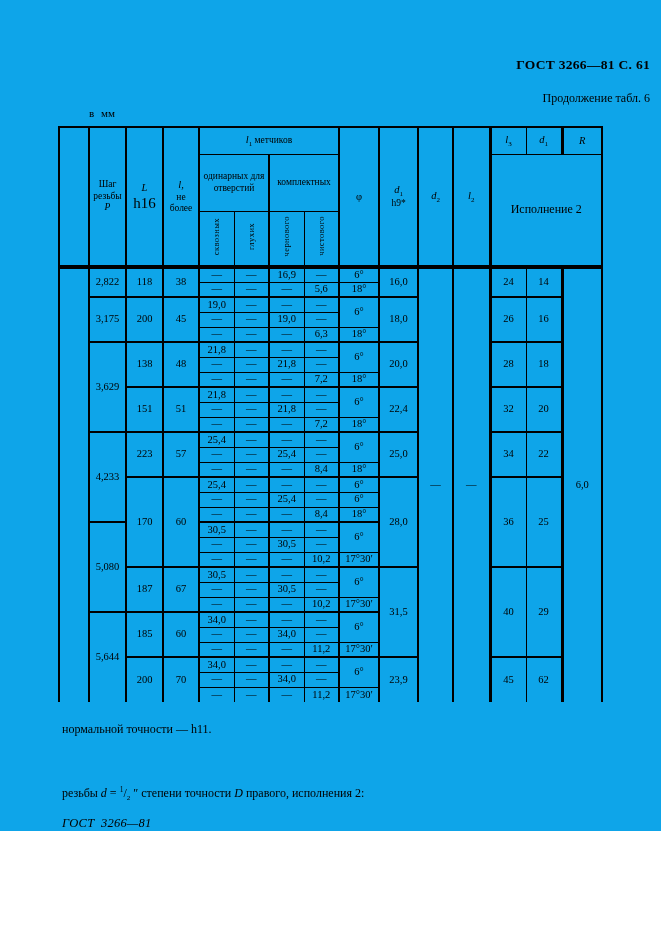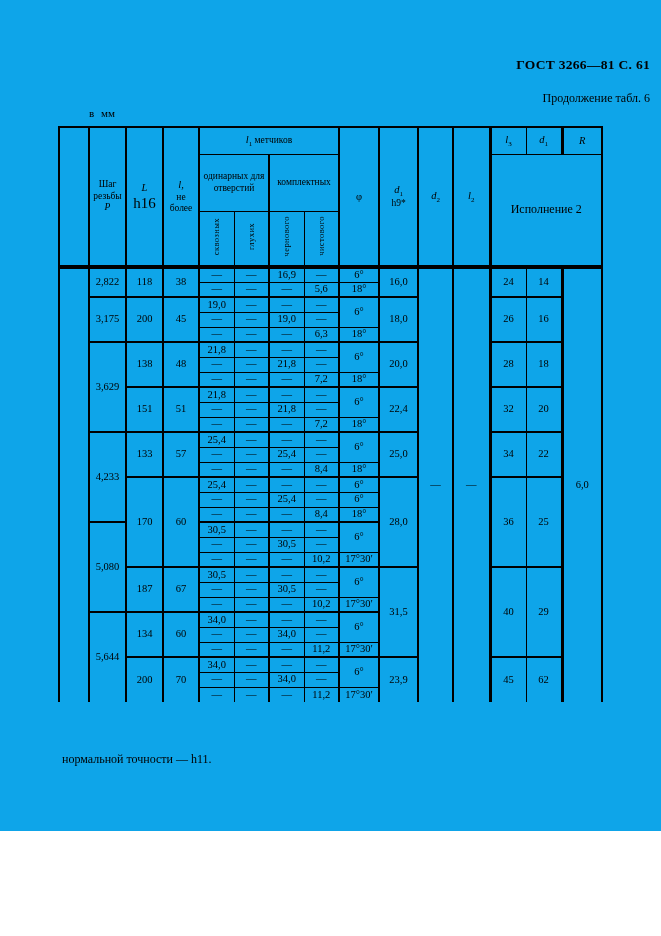--- a/index.html
+++ b/index.html
@@ -20,21 +20,21 @@
   thead tr.h2{height:57px;}
   thead tr.h3{height:56px;}
   thead th{font-size:9.5px;line-height:1.25;font-family:Liberation Serif, serif;}
   th.sym{font-size:10.5px;}
   tbody tr{height:15px;}
   tbody td{font-size:10.5px;line-height:1;}
   sub{font-size:7px;}
   sup{font-size:7.5px;}
   .vt{writing-mode:vertical-rl;transform:rotate(180deg);display:inline-block;font-size:8.5px;letter-spacing:.4px;max-height:52px;}
   i{font-style:italic;}
-  .note{position:absolute;left:62px;font-size:12px;margin-top:30px;}
+  .note{position:absolute;left:62px;font-size:12px;}
   .n1{top:722px;}
   .n2{top:785px;}
   .gost1{top:816px;font-style:italic;font-size:12.5px;letter-spacing:.3px;word-spacing:3px;}
   .gost2{top:845px;font-style:italic;font-size:12.5px;letter-spacing:.3px;word-spacing:3px;}
 </style>
 </head>
 <body>
 
 <div class="page">
 
@@ -184,21 +184,21 @@
       </tr>
       <tr>
         <td class="v2">—</td>
         <td>—</td>
         <td class="v2">—</td>
         <td>7,2</td>
         <td class="v2">18°</td>
       </tr>
       <tr>
         <td class="g v2" rowspan="6">4,233</td>
-        <td class="g v2" rowspan="3">133</td>
+        <td class="g v2" rowspan="3">223</td>
         <td class="g v2" rowspan="3">57</td>
         <td class="g v2">25,4</td>
         <td class="g">—</td>
         <td class="g v2">—</td>
         <td class="g">—</td>
         <td class="g v2" rowspan="2">6°</td>
         <td class="g v2" rowspan="3">25,0</td>
         <td class="g v3" rowspan="3">34</td>
         <td class="g" rowspan="3">22</td>
       </tr>
@@ -282,21 +282,21 @@
       </tr>
       <tr>
         <td class="v2">—</td>
         <td>—</td>
         <td class="v2">—</td>
         <td>10,2</td>
         <td class="v2">17°30′</td>
       </tr>
       <tr>
         <td class="g v2" rowspan="6">5,644</td>
-        <td class="g v2" rowspan="3">134</td>
+        <td class="g v2" rowspan="3">185</td>
         <td class="g v2" rowspan="3">60</td>
         <td class="g v2">34,0</td>
         <td class="g">—</td>
         <td class="g v2">—</td>
         <td class="g">—</td>
         <td class="g v2" rowspan="2">6°</td>
       </tr>
       <tr>
         <td class="v2">—</td>
         <td>—</td>
@@ -333,17 +333,20 @@
         <td>—</td>
         <td class="v2">—</td>
         <td>11,2</td>
         <td class="v2">17°30′</td>
       </tr>
     </tbody>
   </table>
 
   <div class="note n1">нормальной точности — h11.</div>
 
+  <div class="note n2">
+    <span>резьбы </span><i>d</i><span> = </span><sup>1</sup><span>/</span><sub>2</sub><span> ″</span><span> степени точности  </span><i>D</i><span> правого, исполнения 2:</span>
+  </div>
 
   <div class="note gost1">ГОСТ 3266—81</div>
   <div class="note gost2">ГОСТ 3266—81</div>
 
 </div>
 
 </body></html>

